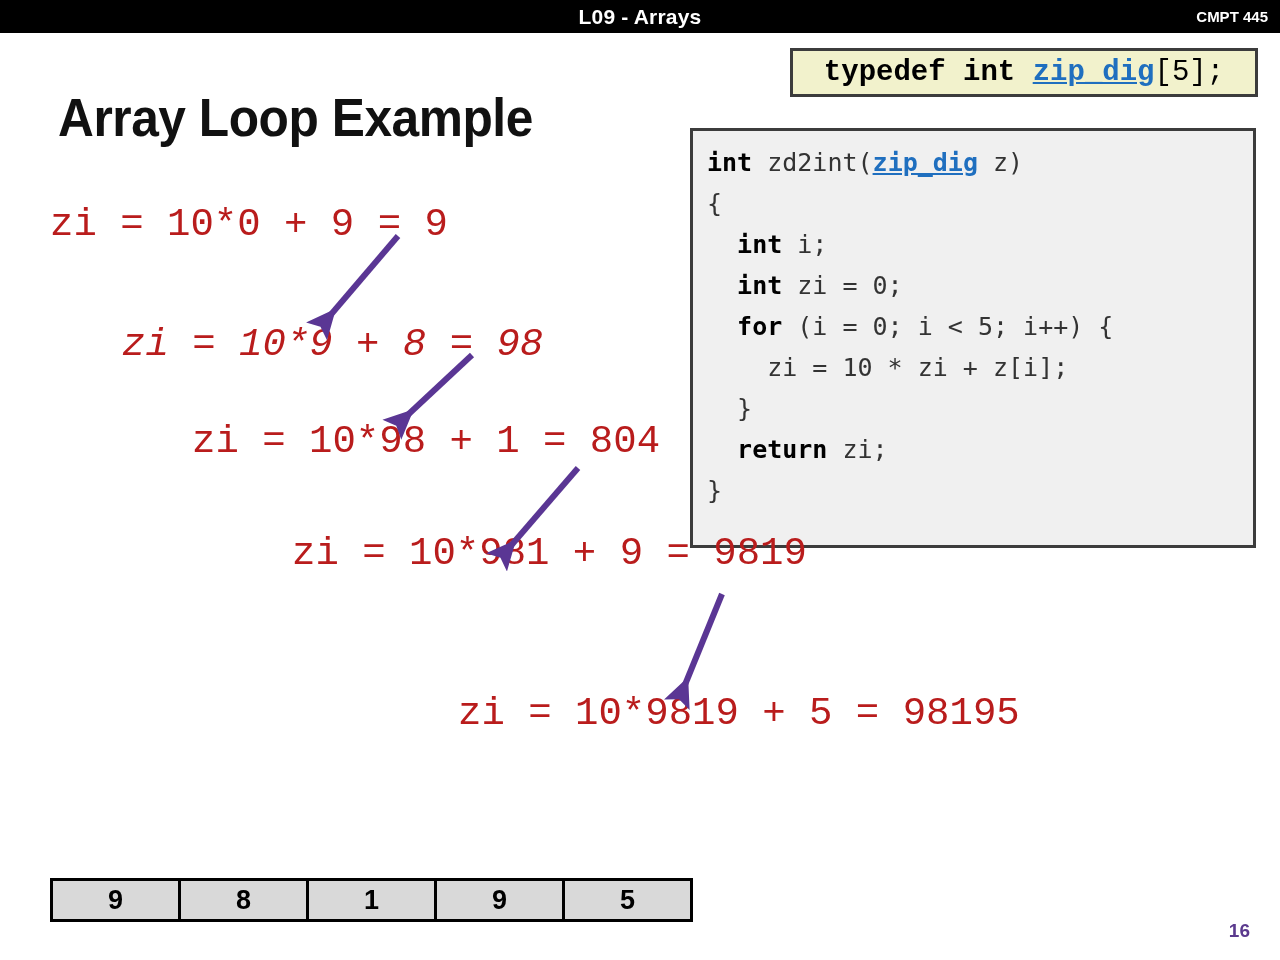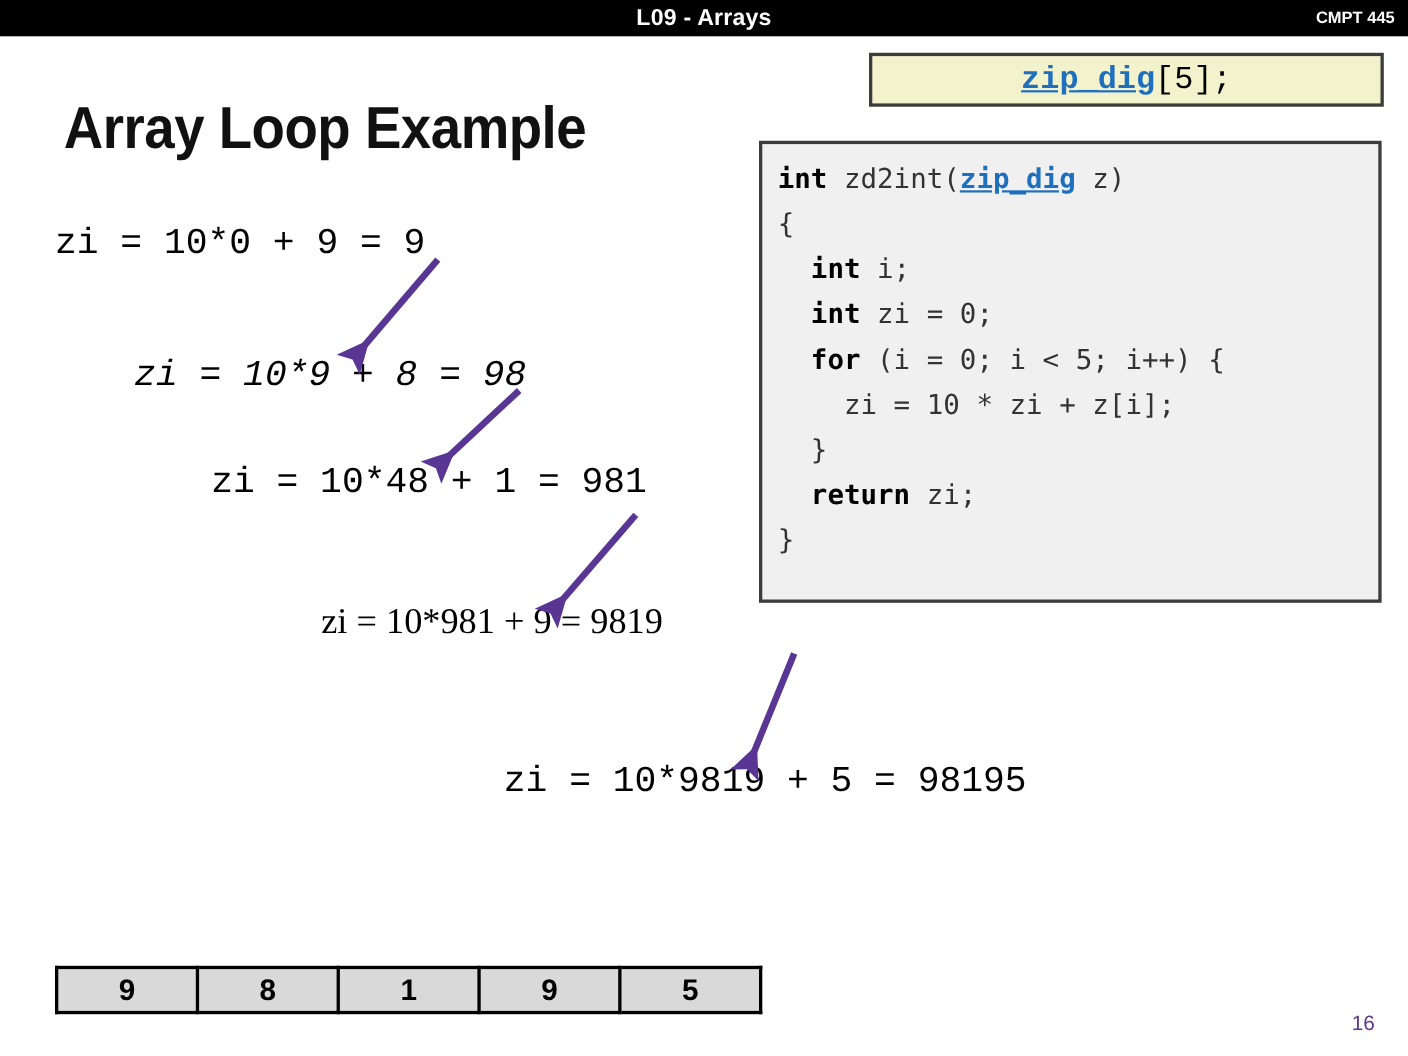--- a/index.html
+++ b/index.html
@@ -116,28 +116,28 @@
   .code-box .type {
     font-weight: bold;
     color: #1f6fbf;
     text-decoration: underline;
   }
 
   
   .eq {
     position: absolute;
     font-family: "Liberation Mono", monospace;
-    font-size: 33px;
-    color: #000000;
+    font-size: 39px;
+    color: #b91c1c;
     white-space: pre;
   }
   .eq-0 { left: 50px;  top: 203px; }
   .eq-1 { left: 122px; top: 323px; font-style: italic; }
   .eq-2 { left: 192px; top: 420px; }
-  .eq-3 { left: 292px; top: 547px; font-family: Liberation Serif, serif; }
+  .eq-3 { left: 292px; top: 532px; }
   .eq-4 { left: 458px; top: 692px; text-align: right; }
 
   
   .arrows {
     position: absolute;
     left: 0;
     top: 0;
     width: 1280px;
     height: 960px;
     pointer-events: none;
@@ -162,50 +162,50 @@
     color: #000000;
     font-family: "Liberation Sans", sans-serif;
   }
 
   
   .page-number {
     position: absolute;
     right: 30px;
     bottom: 18px;
     font-size: 19px;
-    font-weight: normal;
+    font-weight: bold;
     color: #5b3a8e;
   }
 </style>
 </head>
 <body>
 
 <div class="header-bar"></div>
 <div class="header-title">L09 - Arrays</div>
 <div class="header-course">CMPT 445</div>
 
 <div class="slide-title">Array Loop Example</div>
 
 <div class="typedef-box">
-  <span class="type">zip_dig</span><span class="plain">[5];</span>
+  <span class="kw">typedef int </span><span class="type">zip_dig</span><span class="plain">[5];</span>
 </div>
 
 <div class="code-box"><code id="code-target"><span class="kw">int</span><span> zd2int(</span><span class="type">zip_dig</span><span> z)</span>
 <span>{</span>
 <span>  </span><span class="kw">int</span><span> i;</span>
 <span>  </span><span class="kw">int</span><span> zi = 0;</span>
 <span>  </span><span class="kw">for</span><span> (i = 0; i &lt; 5; i++) {</span>
 <span>    zi = 10 * zi + z[i];</span>
 <span>  }</span>
 <span>  </span><span class="kw">return</span><span> zi;</span>
 <span>}</span></code></div>
 
 <div class="eq eq-0">zi = 10*0 + 9 = 9</div>
 <div class="eq eq-1">zi = 10*9 + 8 = 98</div>
-<div class="eq eq-2">zi = 10*48 + 1 = 981</div>
+<div class="eq eq-2">zi = 10*98 + 1 = 804</div>
 <div class="eq eq-3">zi = 10*981 + 9 = 9819</div>
 <div class="eq eq-4">zi = 10*9819 + 5 = 98195</div>
 
 <svg class="arrows" viewBox="0 0 1280 960">
   <defs>
     <marker id="ah" markerWidth="5" markerHeight="5" refX="3.6" refY="2.5" orient="auto" markerUnits="strokeWidth">
       <path d="M0,2.5 L5,0.2 L4,2.5 L5,4.8 Z" fill="#5a3694"></path>
     </marker>
   </defs>
   <line x1="398" y1="236" x2="322" y2="325" stroke="#5a3694" stroke-width="6" marker-end="url(#ah)"></line>

